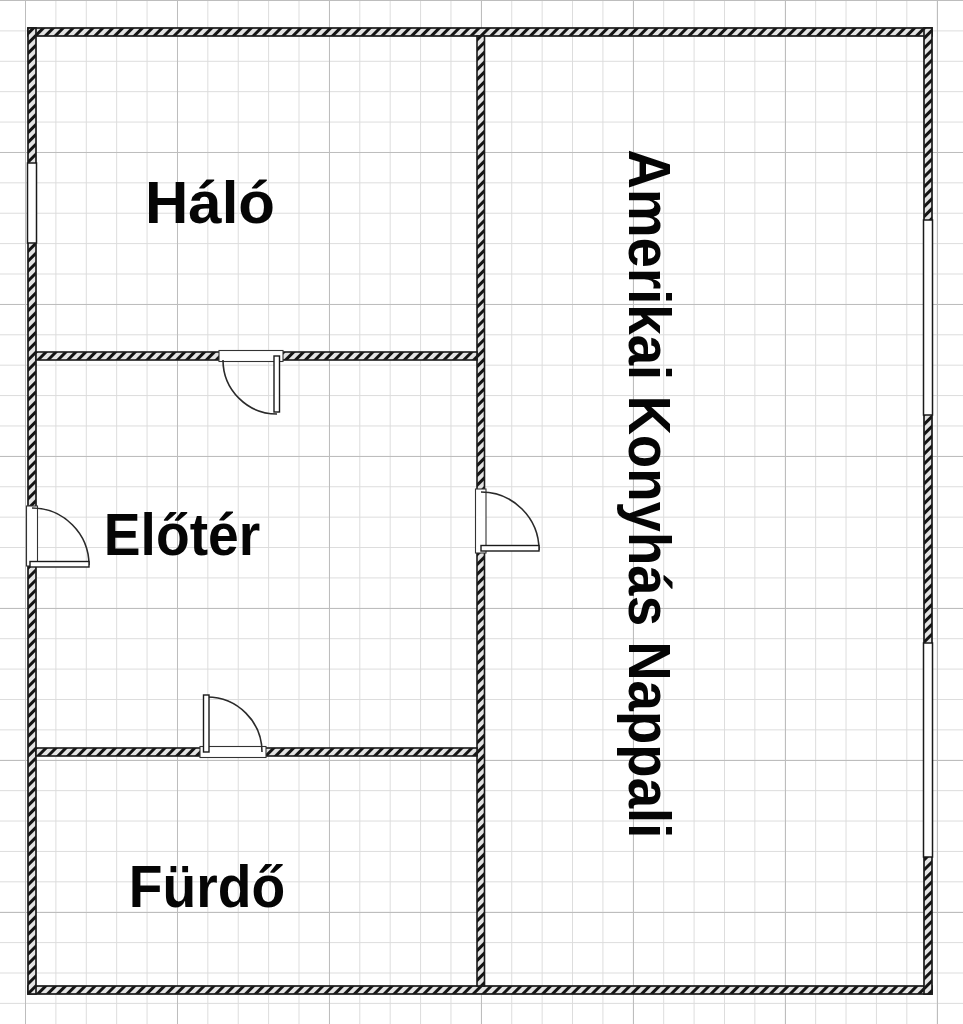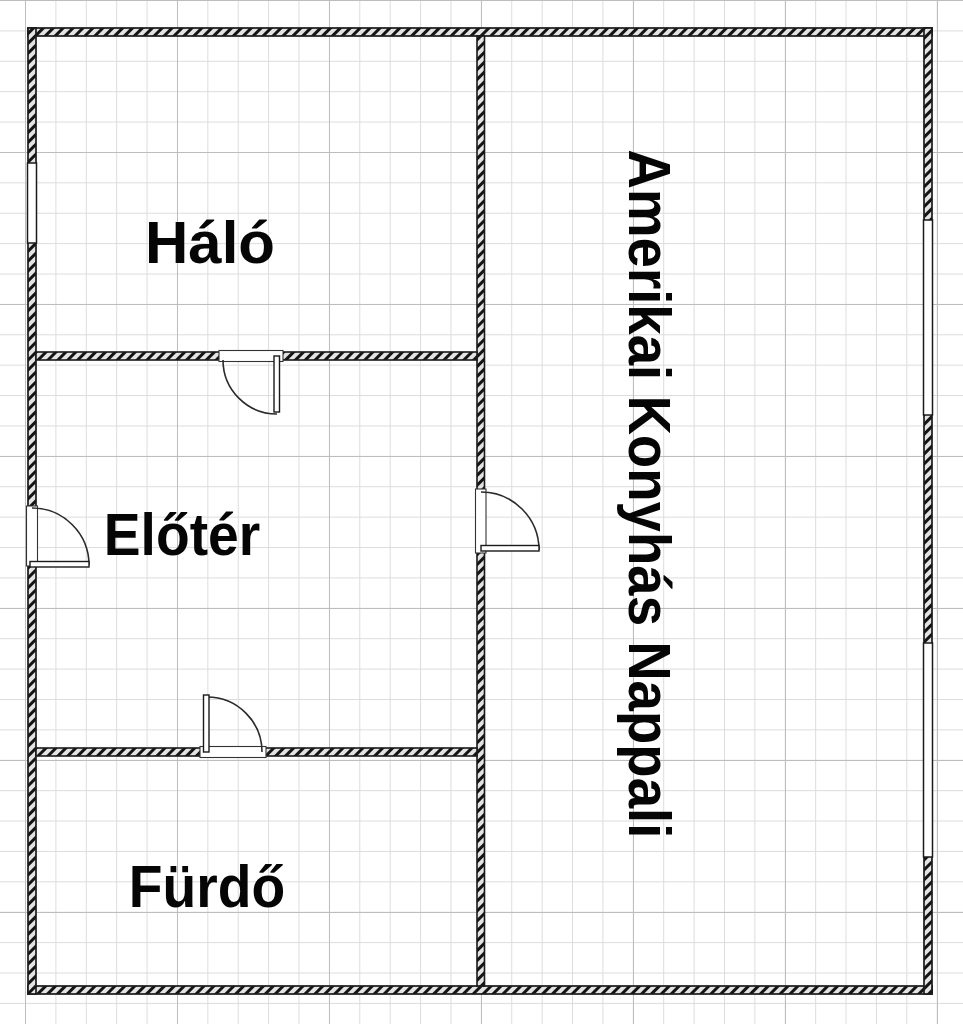--- a/index.html
+++ b/index.html
@@ -105,21 +105,21 @@
       <rect x="203.5" y="695" width="5.5" height="57" fill="#ffffff" stroke="#1a1a1a" stroke-width="1.4"></rect>
     </g>
 
     <g>
       <rect x="475.5" y="489" width="10.5" height="64" fill="#ffffff" stroke="#333333" stroke-width="1.1"></rect>
       <path d="M 481 492 A 58 58 0 0 1 539 550" fill="none" stroke="#2a2a2a" stroke-width="1.6"></path>
       <rect x="481" y="545.5" width="58" height="5.5" fill="#ffffff" stroke="#1a1a1a" stroke-width="1.4"></rect>
     </g>
   </svg>
 
-  <div class="room-label" style="left:210px; top:203px;margin-top:40px;">Háló</div>
+  <div class="room-label" style="left:210px; top:203px;">Háló</div>
 
   <div class="room-label condensed" style="left:182px; top:535px;">Előtér</div>
 
   <div class="room-label condensed" style="left:207px; top:887px;">Fürdő</div>
 
   <div class="room-label vertical" style="left:649px; top:494px;">Amerikai Konyhás Nappali</div>
 
 </div>
 
 </body></html>

